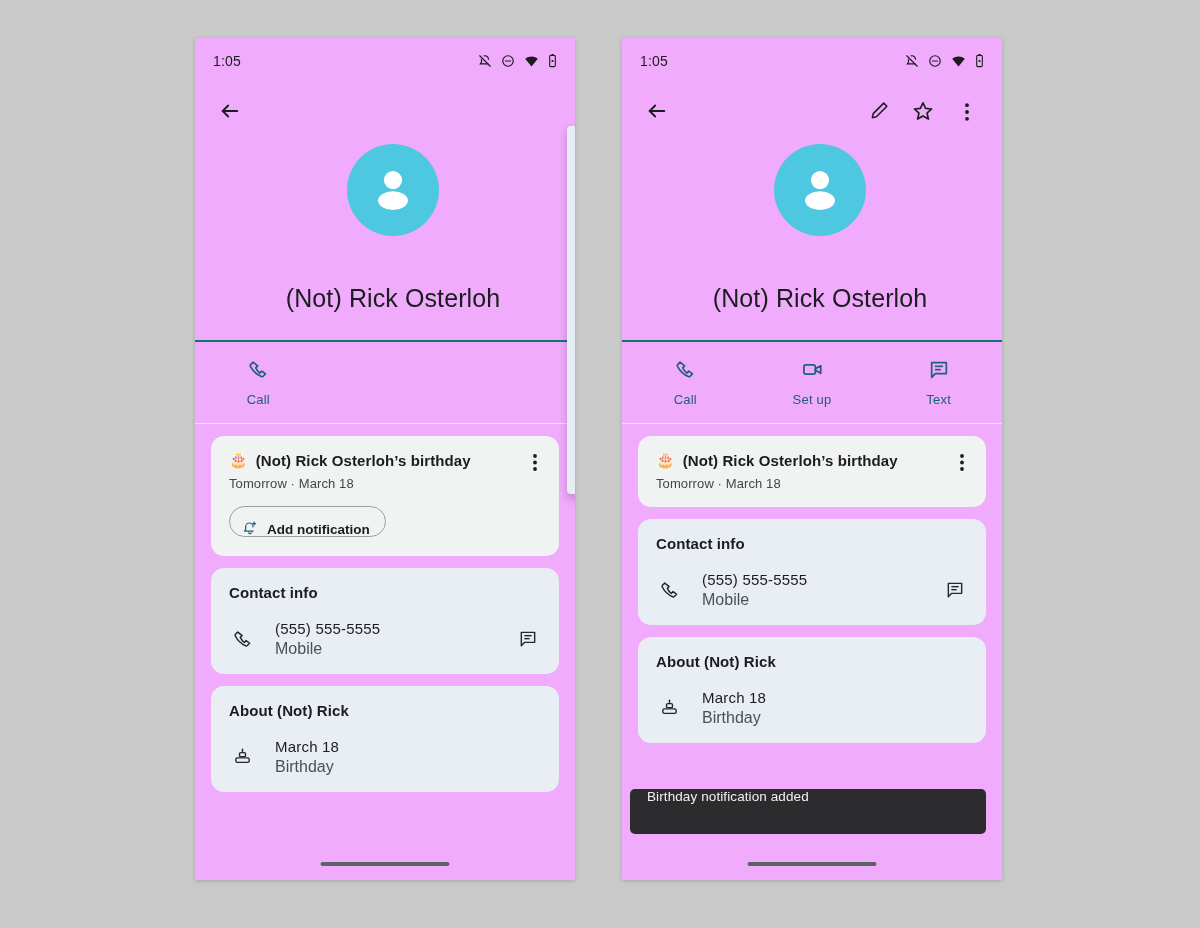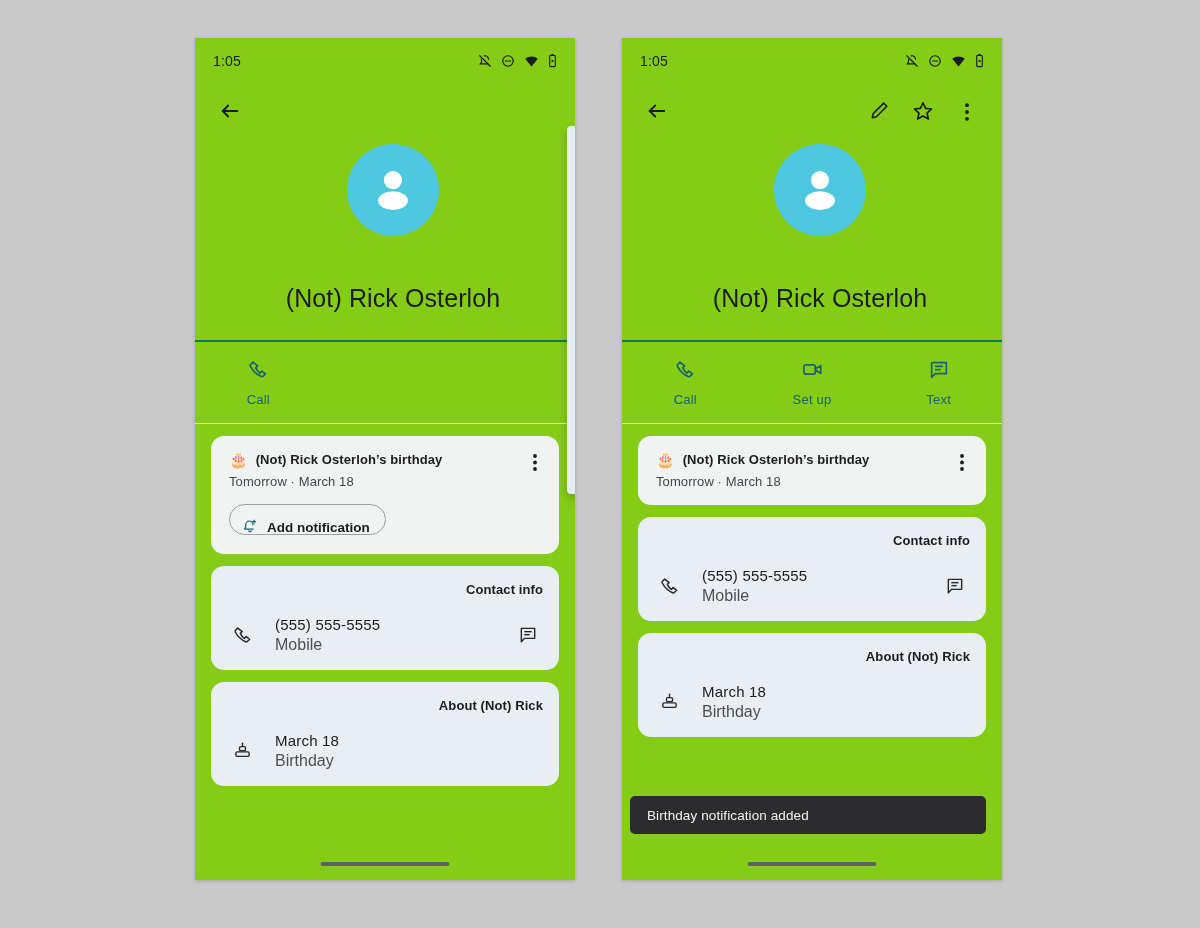--- a/index.html
+++ b/index.html
@@ -11,21 +11,21 @@
     font-family: "Liberation Sans", sans-serif;
     overflow: hidden;
     position: relative;
   }
   .stage {
     position: absolute; inset: 0;
   }
   
   .phone {
     position: absolute;
-    background: #84cc16;
+    background: #f0abfc;
     overflow: hidden;
     box-shadow: 0 1px 4px rgba(0,0,0,0.18);
   }
   #phone-left  { left: 195px; top: 38px; width: 380px; height: 842px; }
   #phone-right { left: 622px; top: 38px; width: 380px; height: 842px; }
 
   
   .status-bar {
     height: 46px;
     display: flex; align-items: center;
@@ -94,23 +94,22 @@
   .card {
     background: #e8eef4;
     border-radius: 13px;
     padding: 16px 16px 16px 18px;
     box-sizing: border-box;
     margin-bottom: 12px;
     position: relative;
   }
   .card.muted { background: #f1f2f2; }
   .card-title {
-    font-size: 13px; color: #1b1c1e; font-weight: bold;
+    font-size: 15px; color: #1b1c1e; font-weight: bold;
     letter-spacing: .1px;
-    text-align: right;
   }
   .card-title-row { display: flex; align-items: flex-start; }
   .bday-emoji { font-size: 15px; margin-right: 8px; line-height: 1; }
   .card-sub {
     font-size: 13px; color: #42474d; margin-top: 7px;
     letter-spacing: .1px;
   }
   .overflow-dots {
     position: absolute; top: 12px; right: 10px;
     width: 28px; height: 28px;
@@ -160,22 +159,22 @@
     font-size: 14.5px; color: #1b1c1e;
     cursor: pointer; white-space: nowrap;
     letter-spacing: .1px;
   }
 
   
   .snackbar {
     position: absolute; left: 8px; right: 16px; bottom: 46px;
     background: #2c2c2e;
     border-radius: 5px;
-    height: 38px;
-    display: flex; align-items: center;
+    height: 45px;
+    display: flex; 
     padding: 0 17px;
     z-index: 30;
   }
   .snackbar-text { color: #f1f1f1; font-size: 13.5px; letter-spacing: .1px; }
 
   
   .gesture-bar {
     position: absolute; left: 50%; transform: translateX(-50%);
     bottom: 14px;
     width: 129px; height: 4px; border-radius: 2px;

